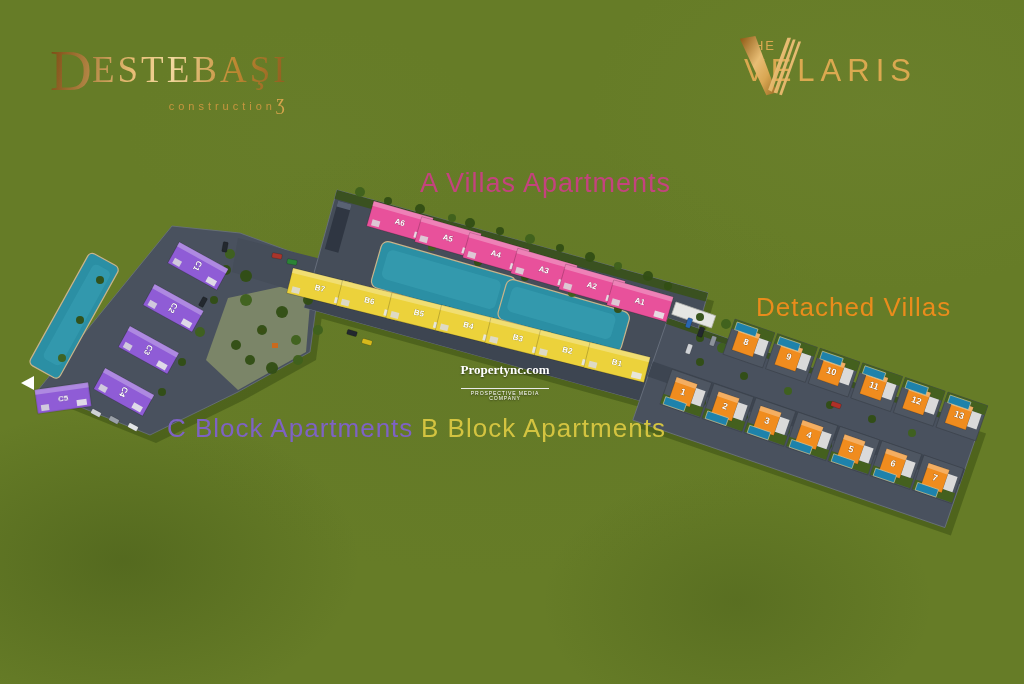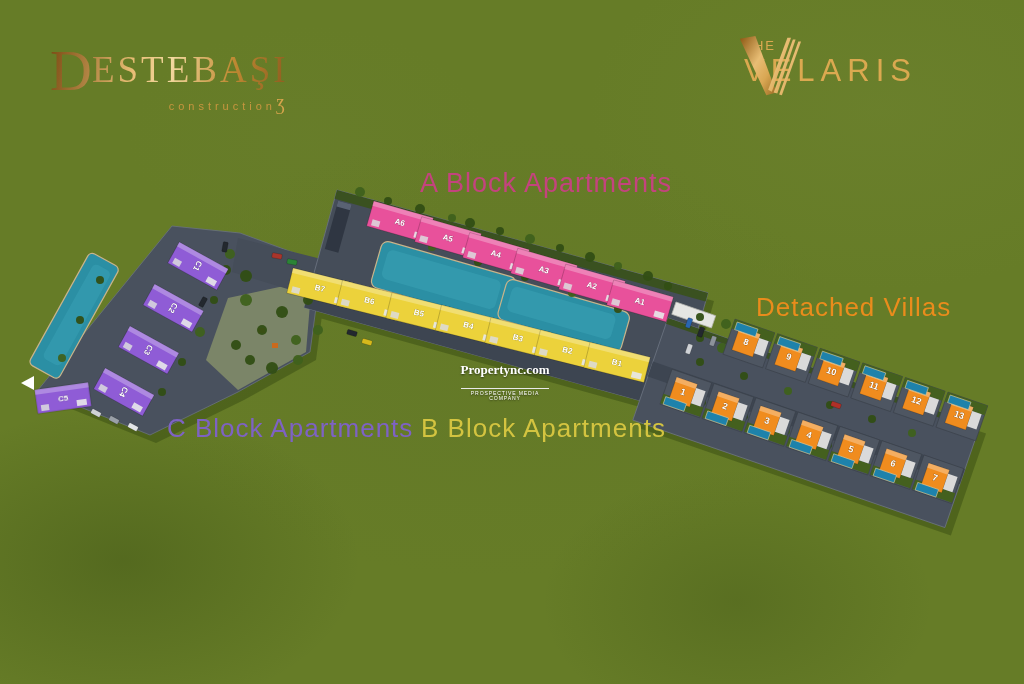--- a/index.html
+++ b/index.html
@@ -463,21 +463,21 @@
           <rect x="-21" y="8" width="42" height="10" fill="#44601e"></rect>
           <rect x="-14" y="-12" width="22" height="24" fill="#f08c1e" stroke="rgba(0,0,0,.3)" stroke-width="0.5"></rect>
           <rect x="-14" y="-12" width="22" height="5" fill="rgba(255,255,255,.3)"></rect>
           <rect x="8" y="-8" width="10" height="16" fill="#e2e2e0" opacity="0.95"></rect>
           <rect x="-18" y="10" width="22" height="8" fill="#1e82ab" stroke="#d9c89a" stroke-width="0.6"></rect>
           <text x="-3" y="3" text-anchor="middle" font-size="9" font-weight="bold" fill="#fff" style="paint-order:stroke;stroke:rgba(0,0,0,.4);stroke-width:.7px;font-family:&quot;Liberation Sans&quot;,sans-serif">7</text>
         </g>
       </g>
   </svg>
 
-  <div class="block-label" style="left: 420px; top: 168px; font-size: 27px; color: rgb(196, 67, 126);">A Block Apartments</div>
+  <div class="block-label" style="left: 420px; top: 168px; font-size: 27px; color: rgb(196, 67, 126);">A Villas Apartments</div>
   <div class="block-label" style="left: 756px; top: 292px; color: rgb(234, 140, 28);">Detached Villas</div>
   <div class="block-label" style="left: 167px; top: 413px; color: rgb(126, 98, 196);">C Block Apartments</div>
   <div class="block-label" style="left: 421px; top: 413px; color: rgb(212, 196, 64);">B Block Apartments</div>
 
   <div class="watermark">
     <div class="wm-title">Propertync.com</div>
     <div class="wm-sub">PROSPECTIVE MEDIA COMPANY</div>
   </div>
 
   <div class="logo-destebasi">

